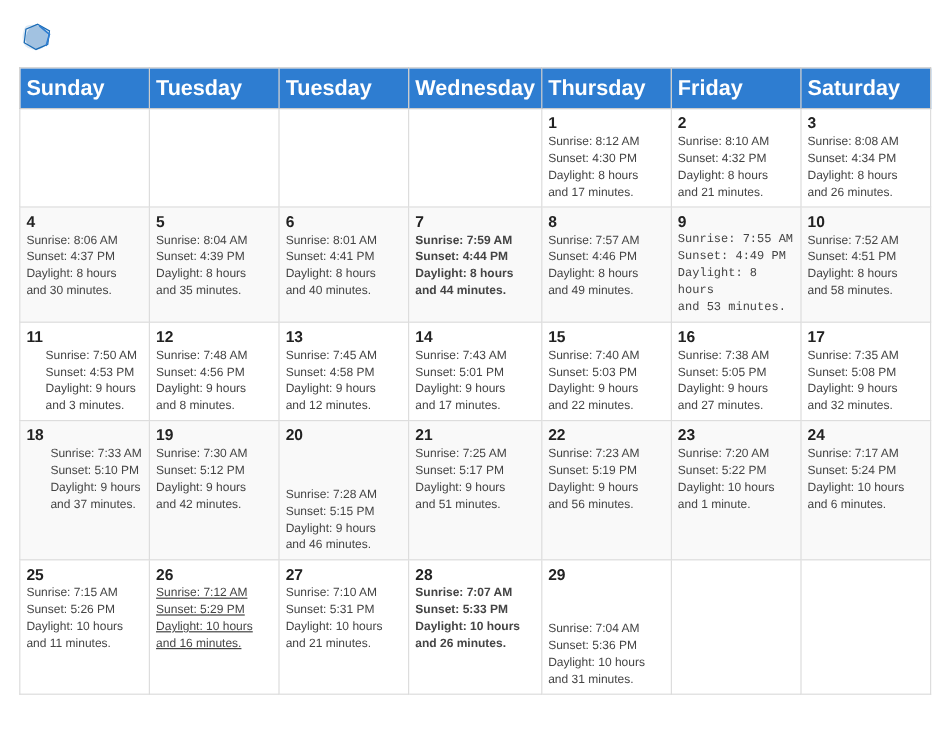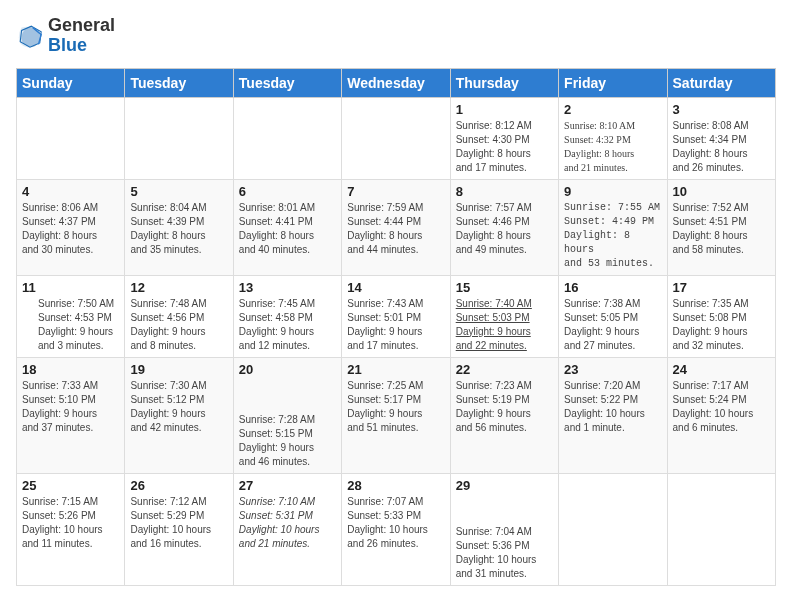--- a/index.html
+++ b/index.html
@@ -48,21 +48,21 @@
     table {
       width: 100%;
       border-collapse: collapse;
       font-size: 10px;
     }
     thead tr th {
       background-color: #2e7dd1;
       color: #fff;
       text-align: left;
       padding: 6px 5px;
-      font-size: 14px;
+      font-size: 18px;
       font-weight: bold;
       border: 1px solid #ccc;
     }
     tbody tr td {
       border: 1px solid #ddd;
       vertical-align: top;
       padding: 4px 5px;
       width: 108px;
       min-height: 70px;
       background: #fff;
@@ -94,25 +94,20 @@
 
 <div class="header-area">
   <div class="logo">
     <svg class="logo-icon" viewBox="0 0 40 40" xmlns="http://www.w3.org/2000/svg">
       <rect x="0" y="0" width="40" height="40" fill="none"></rect>
       <path d="M8 8 Q20 4 32 12 Q38 18 34 28 Q28 38 16 36 Q4 34 4 22 Q4 14 8 8 Z" fill="#1a6bb5" opacity="0.15"></path>
       <path d="M20 6 Q30 8 34 18 Q36 26 30 32 Q24 38 16 34 Q6 30 8 20 Q10 10 20 6Z" fill="#1a6bb5" opacity="0.3"></path>
       <polygon points="22,6 36,14 34,30 20,36 6,28 8,12" fill="none" stroke="#1a6bb5" stroke-width="1.5"></polygon>
       <path d="M24 8 L36 18 L32 32" fill="none" stroke="#2e7dd1" stroke-width="2"></path>
     </svg>
-    <div>
-      <div class="logo-text">
-        <span>General</span><br><span class="blue">Blue</span>
-      </div>
-    </div>
   </div>
   <div class="title-area">
     <h1></h1>
     <h2></h2>
   </div>
 </div>
 
 <table>
   <thead>
     <tr>
@@ -133,21 +128,21 @@
         <td class="empty-cell"></td>
         <td>
           <span class="day-number">1</span>
           <div class="day-info" style="white-space: pre-line;">Sunrise: 8:12 AM
 Sunset: 4:30 PM
 Daylight: 8 hours
 and 17 minutes.</div>
         </td>
         <td>
           <span class="day-number">2</span>
-          <div class="day-info" style="white-space: pre-line; font-family: Liberation Serif, serif;">Sunrise: 8:10 AM
+          <div class="day-info" style="white-space: pre-line;">Sunrise: 8:10 AM
 Sunset: 4:32 PM
 Daylight: 8 hours
 and 21 minutes.</div>
         </td>
         <td>
           <span class="day-number">3</span>
           <div class="day-info" style="white-space: pre-line;">Sunrise: 8:08 AM
 Sunset: 4:34 PM
 Daylight: 8 hours
 and 26 minutes.</div>
@@ -170,21 +165,21 @@
         </td>
         <td>
           <span class="day-number">6</span>
           <div class="day-info" style="white-space: pre-line;">Sunrise: 8:01 AM
 Sunset: 4:41 PM
 Daylight: 8 hours
 and 40 minutes.</div>
         </td>
         <td>
           <span class="day-number">7</span>
-          <div class="day-info" style="white-space: pre-line;">Sunrise: 7:59 AM
+          <div class="day-info" style="white-space: pre-line; font-weight: bold;">Sunrise: 7:59 AM
 Sunset: 4:44 PM
 Daylight: 8 hours
 and 44 minutes.</div>
         </td>
         <td>
           <span class="day-number">8</span>
           <div class="day-info" style="white-space: pre-line;">Sunrise: 7:57 AM
 Sunset: 4:46 PM
 Daylight: 8 hours
 and 49 minutes.</div>
@@ -228,21 +223,21 @@
         </td>
         <td>
           <span class="day-number">14</span>
           <div class="day-info" style="white-space: pre-line;">Sunrise: 7:43 AM
 Sunset: 5:01 PM
 Daylight: 9 hours
 and 17 minutes.</div>
         </td>
         <td>
           <span class="day-number">15</span>
-          <div class="day-info" style="white-space: pre-line; text-decoration: underline;">Sunrise: 7:40 AM
+          <div class="day-info" style="white-space: pre-line;">Sunrise: 7:40 AM
 Sunset: 5:03 PM
 Daylight: 9 hours
 and 22 minutes.</div>
         </td>
         <td>
           <span class="day-number">16</span>
           <div class="day-info" style="white-space: pre-line;">Sunrise: 7:38 AM
 Sunset: 5:05 PM
 Daylight: 9 hours
 and 27 minutes.</div>
@@ -251,21 +246,21 @@
           <span class="day-number">17</span>
           <div class="day-info" style="white-space: pre-line;">Sunrise: 7:35 AM
 Sunset: 5:08 PM
 Daylight: 9 hours
 and 32 minutes.</div>
         </td>
       </tr>
       <tr>
         <td>
           <span class="day-number">18</span>
-          <div class="day-info" style="white-space: pre-line;">Sunrise: 7:33 AM
+          <div class="day-info" style="white-space: pre-line; margin-left: 20px;">Sunrise: 7:33 AM
 Sunset: 5:10 PM
 Daylight: 9 hours
 and 37 minutes.</div>
         </td>
         <td>
           <span class="day-number">19</span>
           <div class="day-info" style="white-space: pre-line;">Sunrise: 7:30 AM
 Sunset: 5:12 PM
 Daylight: 9 hours
 and 42 minutes.</div>
@@ -309,35 +304,35 @@
       <tr>
         <td>
           <span class="day-number">25</span>
           <div class="day-info" style="white-space: pre-line;">Sunrise: 7:15 AM
 Sunset: 5:26 PM
 Daylight: 10 hours
 and 11 minutes.</div>
         </td>
         <td>
           <span class="day-number">26</span>
-          <div class="day-info" style="white-space: pre-line;">Sunrise: 7:12 AM
+          <div class="day-info" style="white-space: pre-line; text-decoration: underline;">Sunrise: 7:12 AM
 Sunset: 5:29 PM
 Daylight: 10 hours
 and 16 minutes.</div>
         </td>
         <td>
           <span class="day-number">27</span>
-          <div class="day-info" style="white-space: pre-line; font-style: italic;">Sunrise: 7:10 AM
+          <div class="day-info" style="white-space: pre-line;">Sunrise: 7:10 AM
 Sunset: 5:31 PM
 Daylight: 10 hours
 and 21 minutes.</div>
         </td>
         <td>
           <span class="day-number">28</span>
-          <div class="day-info" style="white-space: pre-line;">Sunrise: 7:07 AM
+          <div class="day-info" style="white-space: pre-line; font-weight: bold;">Sunrise: 7:07 AM
 Sunset: 5:33 PM
 Daylight: 10 hours
 and 26 minutes.</div>
         </td>
         <td>
           <span class="day-number">29</span>
           <div class="day-info" style="white-space: pre-line; margin-top: 32px;">Sunrise: 7:04 AM
 Sunset: 5:36 PM
 Daylight: 10 hours
 and 31 minutes.</div>

